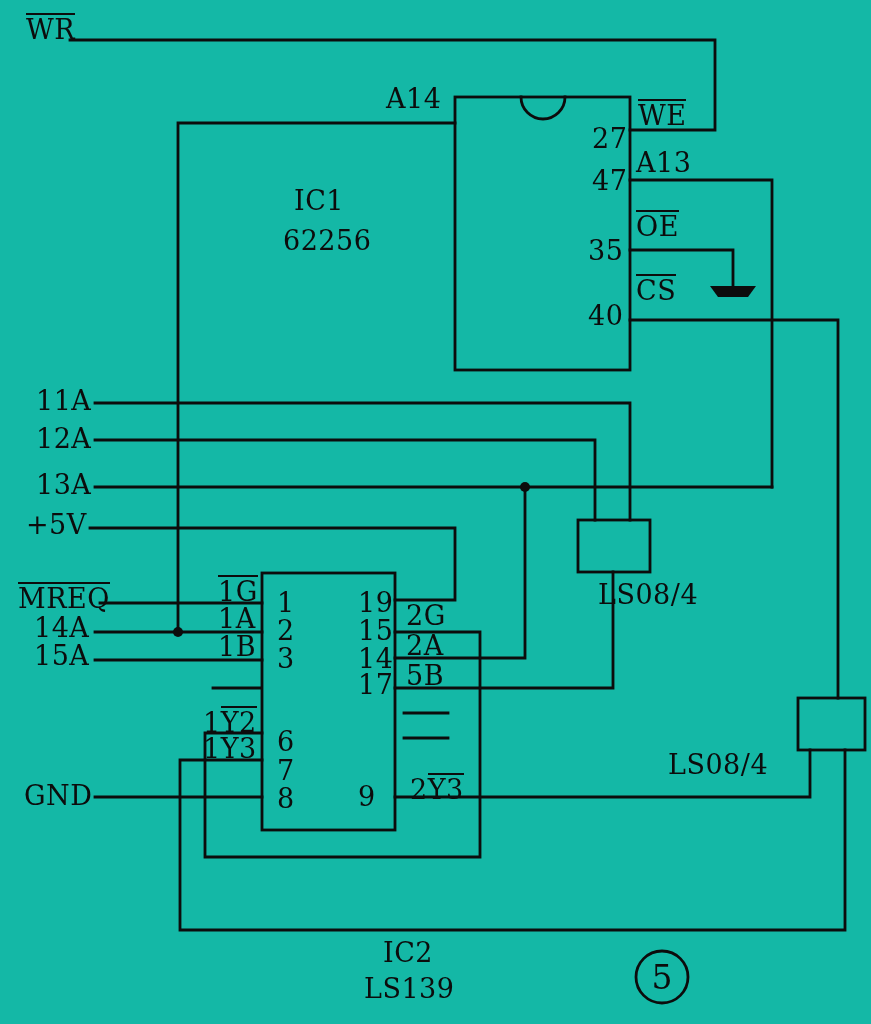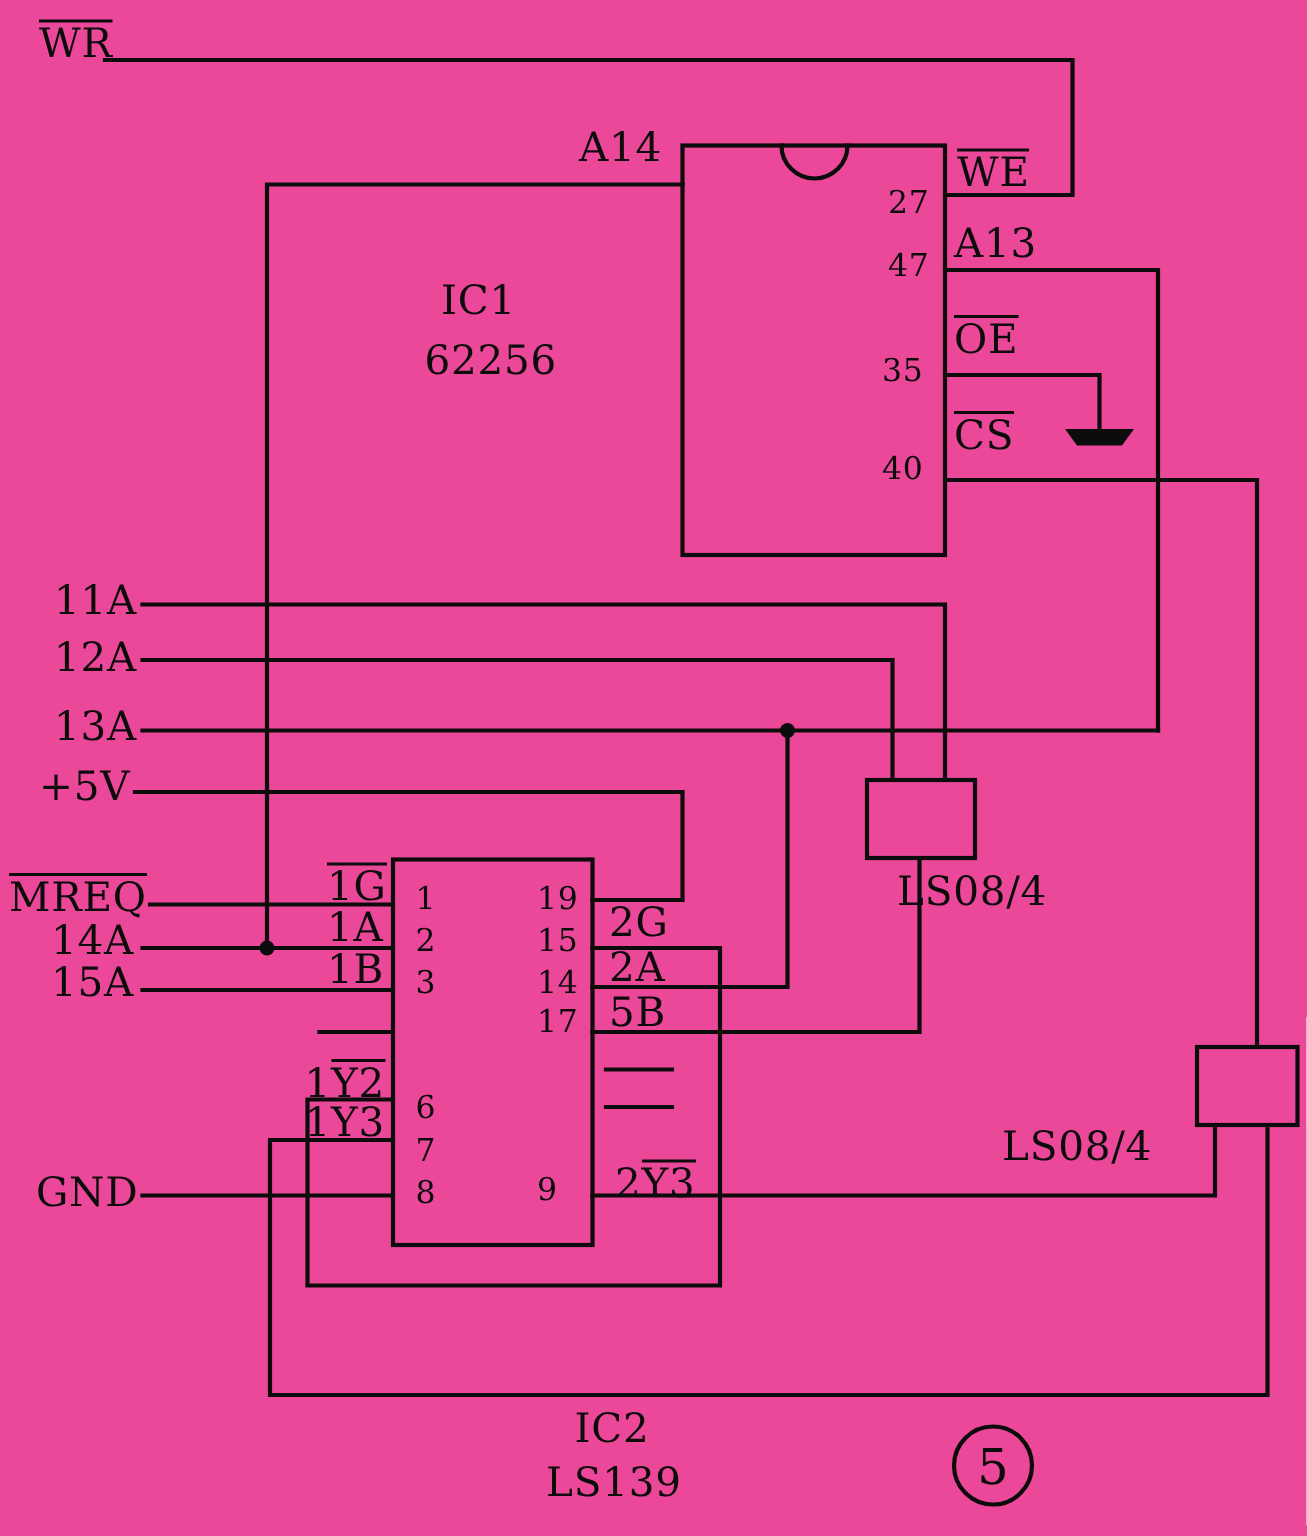--- a/index.html
+++ b/index.html
@@ -1,33 +1,33 @@
 <!DOCTYPE html>
 <html><head>
 <meta charset="utf-8">
 <style>
   html, body { margin: 0; padding: 0; background: #ffffff; }
   .canvas {
     position: relative;
     width: 871px;
     height: 1024px;
-    background: #ec4899;
+    background: #14b8a6;
     font-family: "DejaVu Serif", "Liberation Serif", serif;
     color: #0c0c0c;
     overflow: hidden;
   }
   .wires { position: absolute; left: 0; top: 0; width: 871px; height: 1024px; }
   .lbl {
     position: absolute;
     font-size: 27px;
     line-height: 1.08;
     white-space: nowrap;
     letter-spacing: 0.5px;
   }
-  .pin { font-size: 21px; }
+  .pin { font-size: 27px; }
   .ov {
     display: inline-block;
     border-top: 2.6px solid #0c0c0c;
     padding-top: 1px;
     line-height: 1.05;
   }
   .fig-num {
     position: absolute;
     width: 52px;
     text-align: center;
@@ -88,21 +88,21 @@
   <div class="lbl" style="left:636px; top:148px">A13</div>
   <div class="lbl pin" style="left:588px; top:236px">35</div>
   <div class="lbl" style="left:636px; top:210px"><span class="ov">OE</span></div>
   <div class="lbl pin" style="left:588px; top:301px">40</div>
   <div class="lbl" style="left:636px; top:274px"><span class="ov">CS</span></div>
 
   <div class="lbl" style="left:36px; top:386px">11A</div>
   <div class="lbl" style="left:36px; top:424px">12A</div>
   <div class="lbl" style="left:36px; top:470px">13A</div>
   <div class="lbl" style="left:26px; top:510px">+5V</div>
-  <div class="lbl" style="left:6px; top:582px"><span class="ov">MREQ</span></div>
+  <div class="lbl" style="left:18px; top:582px"><span class="ov">MREQ</span></div>
   <div class="lbl" style="left:34px; top:613px">14A</div>
   <div class="lbl" style="left:34px; top:641px">15A</div>
   <div class="lbl" style="left:24px; top:781px">GND</div>
 
   <div class="lbl" style="left:218px; top:575px"><span class="ov">1G</span></div>
   <div class="lbl" style="left:218px; top:604px">1A</div>
   <div class="lbl" style="left:218px; top:632px">1B</div>
   <div class="lbl" style="left:203px; top:706px"><span>1</span><span class="ov">Y2</span></div>
   <div class="lbl" style="left:203px; top:732px"><span>1</span><span class="ov">Y3</span></div>
 

